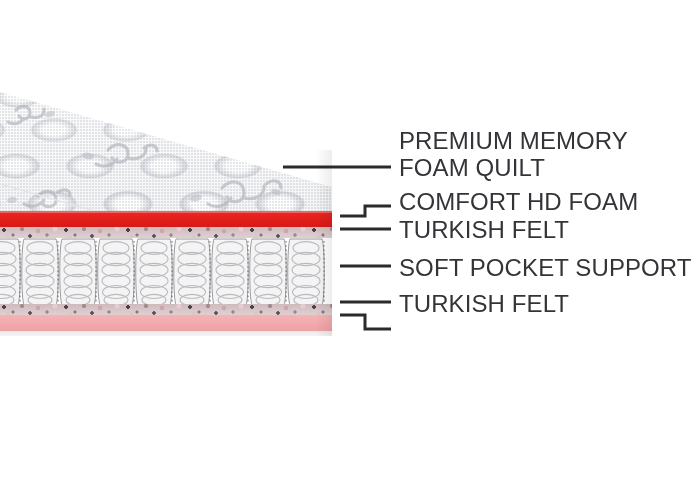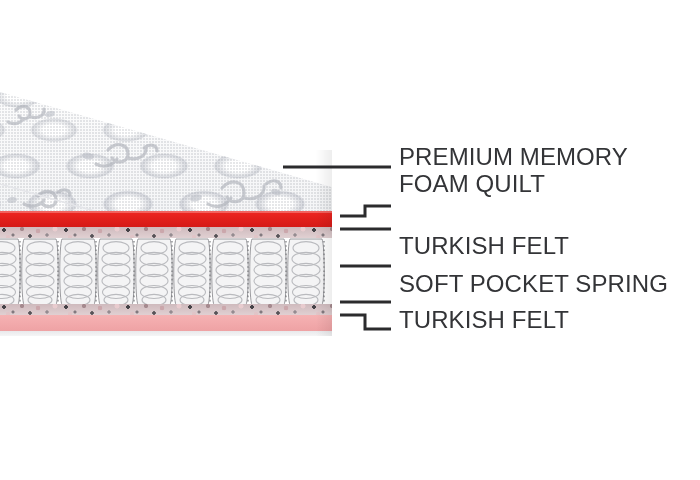--- a/index.html
+++ b/index.html
@@ -158,21 +158,21 @@
     position: absolute;
     left: 316px; top: 150px;
     width: 16px; height: 186px;
     background: linear-gradient(90deg, rgba(0,0,0,0.0), rgba(0,0,0,0.07));
     pointer-events: none;
   }
 
   
   .callouts {
     position: absolute;
-    left: 0; top: 16px;
+    left: 0; top: 0;
     width: 700px; height: 368px;
     pointer-events: none;
   }
   .callout-label {
     position: absolute;
     left: 399px;
     color: #333437;
     font-size: 24px;
     line-height: 27px;
     letter-spacing: 0.1px;
@@ -315,22 +315,23 @@
       <line x1="340" y1="302" x2="391" y2="302"></line>
 
       <polyline points="340,315 365,315 365,329 391,329"></polyline>
     </g>
   </svg>
 
   <div class="callouts">
     <div class="callout-label" style="top:127px">PREMIUM MEMORY
 FOAM QUILT</div>
 
+    <div class="callout-label" style="top:188px">COMFORT HD FOAM</div>
 
     <div class="callout-label" style="top:216px">TURKISH FELT</div>
 
-    <div class="callout-label" style="top:254px">SOFT POCKET SPRING</div>
+    <div class="callout-label" style="top:254px">SOFT POCKET SUPPORT</div>
 
     <div class="callout-label" style="top:290px">TURKISH FELT</div>
 
   </div>
 
 </div>
 
 </body></html>

